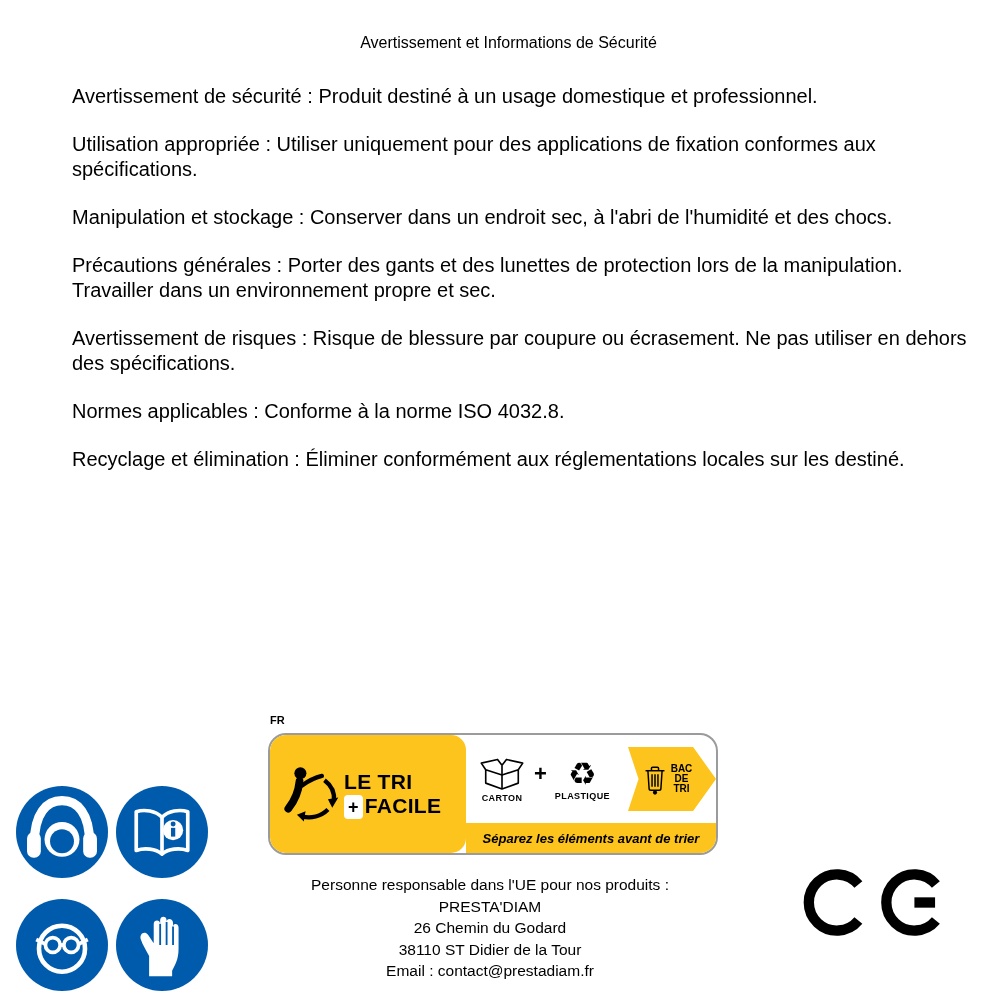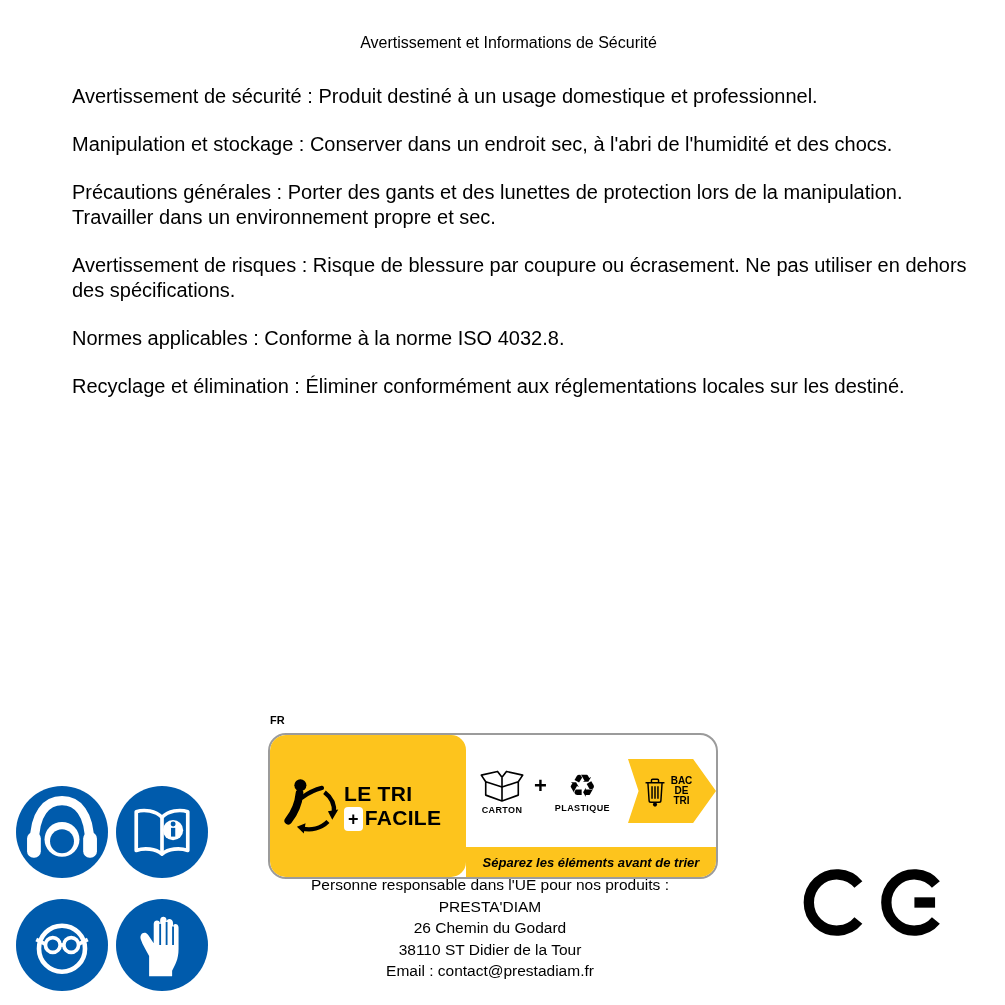--- a/index.html
+++ b/index.html
@@ -30,21 +30,21 @@
   .picto{width:92px;height:92px;}
   .picto svg{width:100%;height:100%;display:block;}
   .bg{fill:var(--blue);}
   .wht{fill:#fff;}
   .blu{fill:var(--blue);}
   .wstroke{stroke:#fff;fill:none;}
 
   
   .fr-label{position:absolute;left:270px;top:714px;font-size:11px;font-weight:bold;}
   .tri-label{
-    position:absolute;left:268px;top:733px;width:450px;height:146px;
+    position:absolute;left:268px;top:733px;width:450px;height:122px;
     border:2px solid #9b9b9b;border-radius:18px;background:#fff;
     display:flex;overflow:hidden;
   }
   .tri-pill{
     width:196px;height:100%;background:var(--yellow);
     border-radius:15px;
     display:flex;align-items:center;padding:6px 6px 6px 8px;gap:4px;flex-shrink:0;
   }
   .tri-pill svg{width:62px;height:62px;flex-shrink:0;}
   .tri-text{font-weight:800;font-size:21px;line-height:24px;letter-spacing:0.3px;}
@@ -86,20 +86,21 @@
 </style>
 </head>
 <body>
 
 <div class="page">
 
   <h1 class="title">Avertissement et Informations de Sécurité</h1>
 
   <main class="content">
     <p>Avertissement de sécurité : Produit destiné à un usage domestique et professionnel.</p>
+    <p>Utilisation appropriée : Utiliser uniquement pour des applications de fixation conformes aux spécifications.</p>
     <p>Manipulation et stockage : Conserver dans un endroit sec, à l'abri de l'humidité et des chocs.</p>
     <p>Précautions générales : Porter des gants et des lunettes de protection lors de la manipulation. Travailler dans un environnement propre et sec.</p>
     <p>Avertissement de risques : Risque de blessure par coupure ou écrasement. Ne pas utiliser en dehors des spécifications.</p>
     <p>Normes applicables : Conforme à la norme ISO 4032.8.</p>
     <p>Recyclage et élimination : Éliminer conformément aux réglementations locales sur les destiné.</p>
   </main>
 
   <div class="icon-grid">
     <div class="picto">
       <svg viewBox="0 0 100 100">

